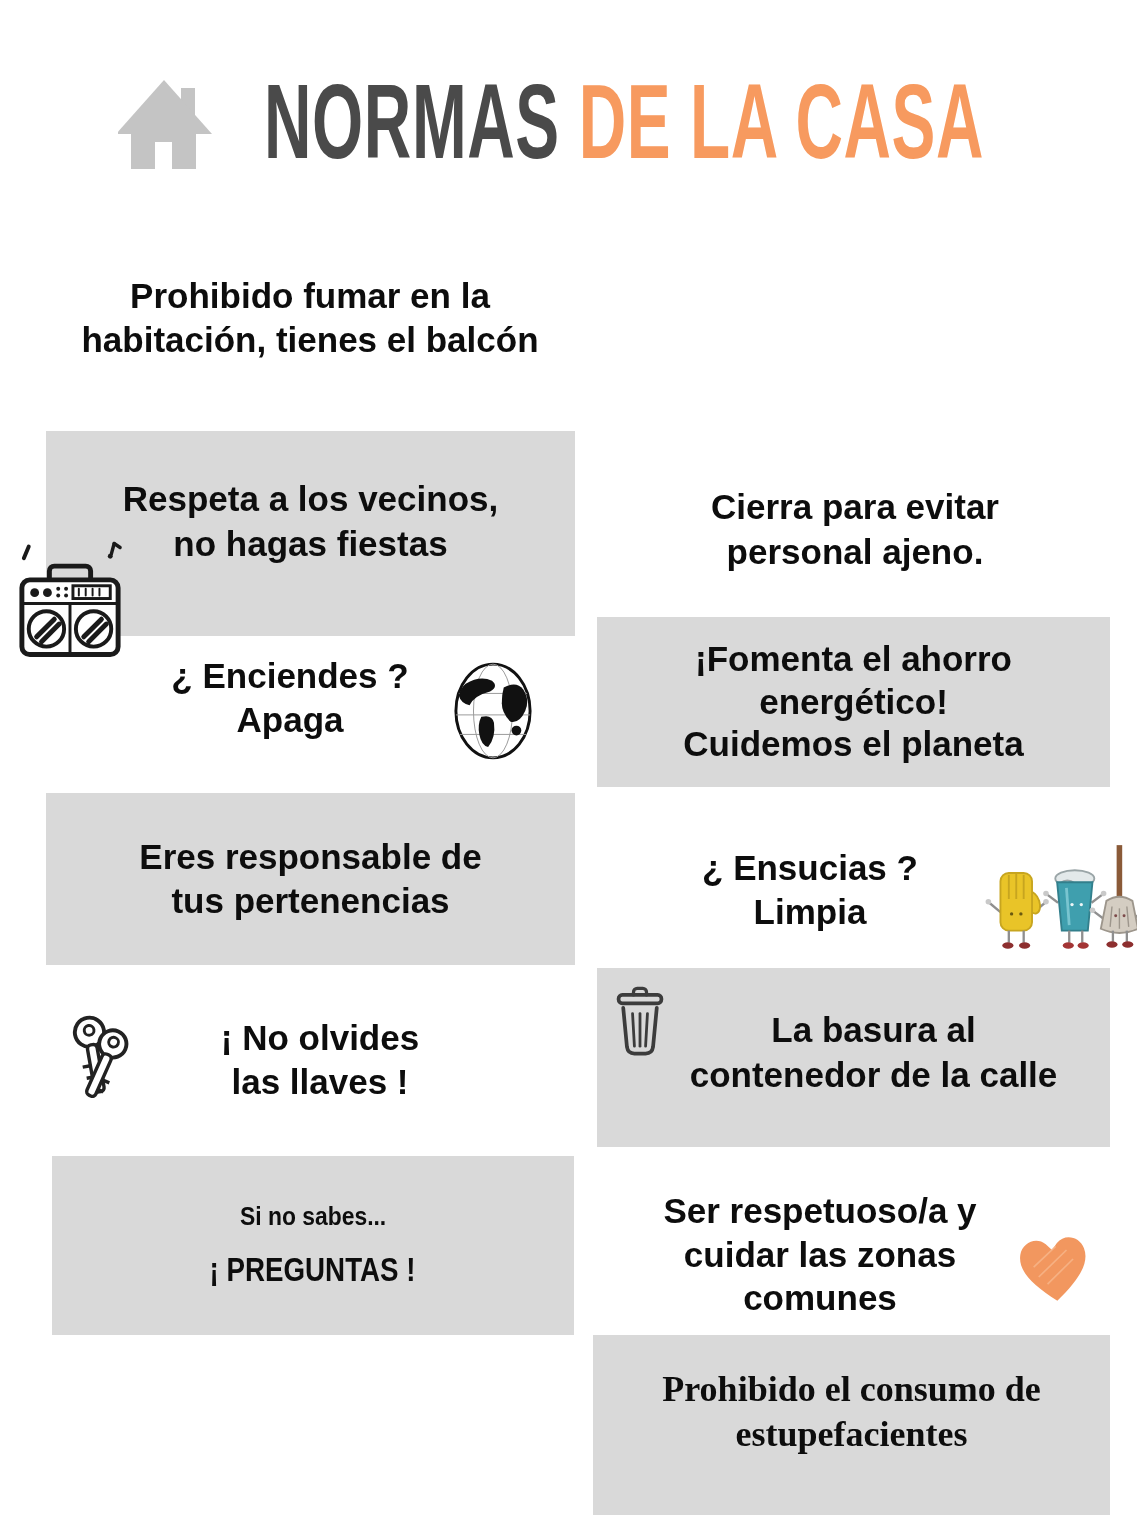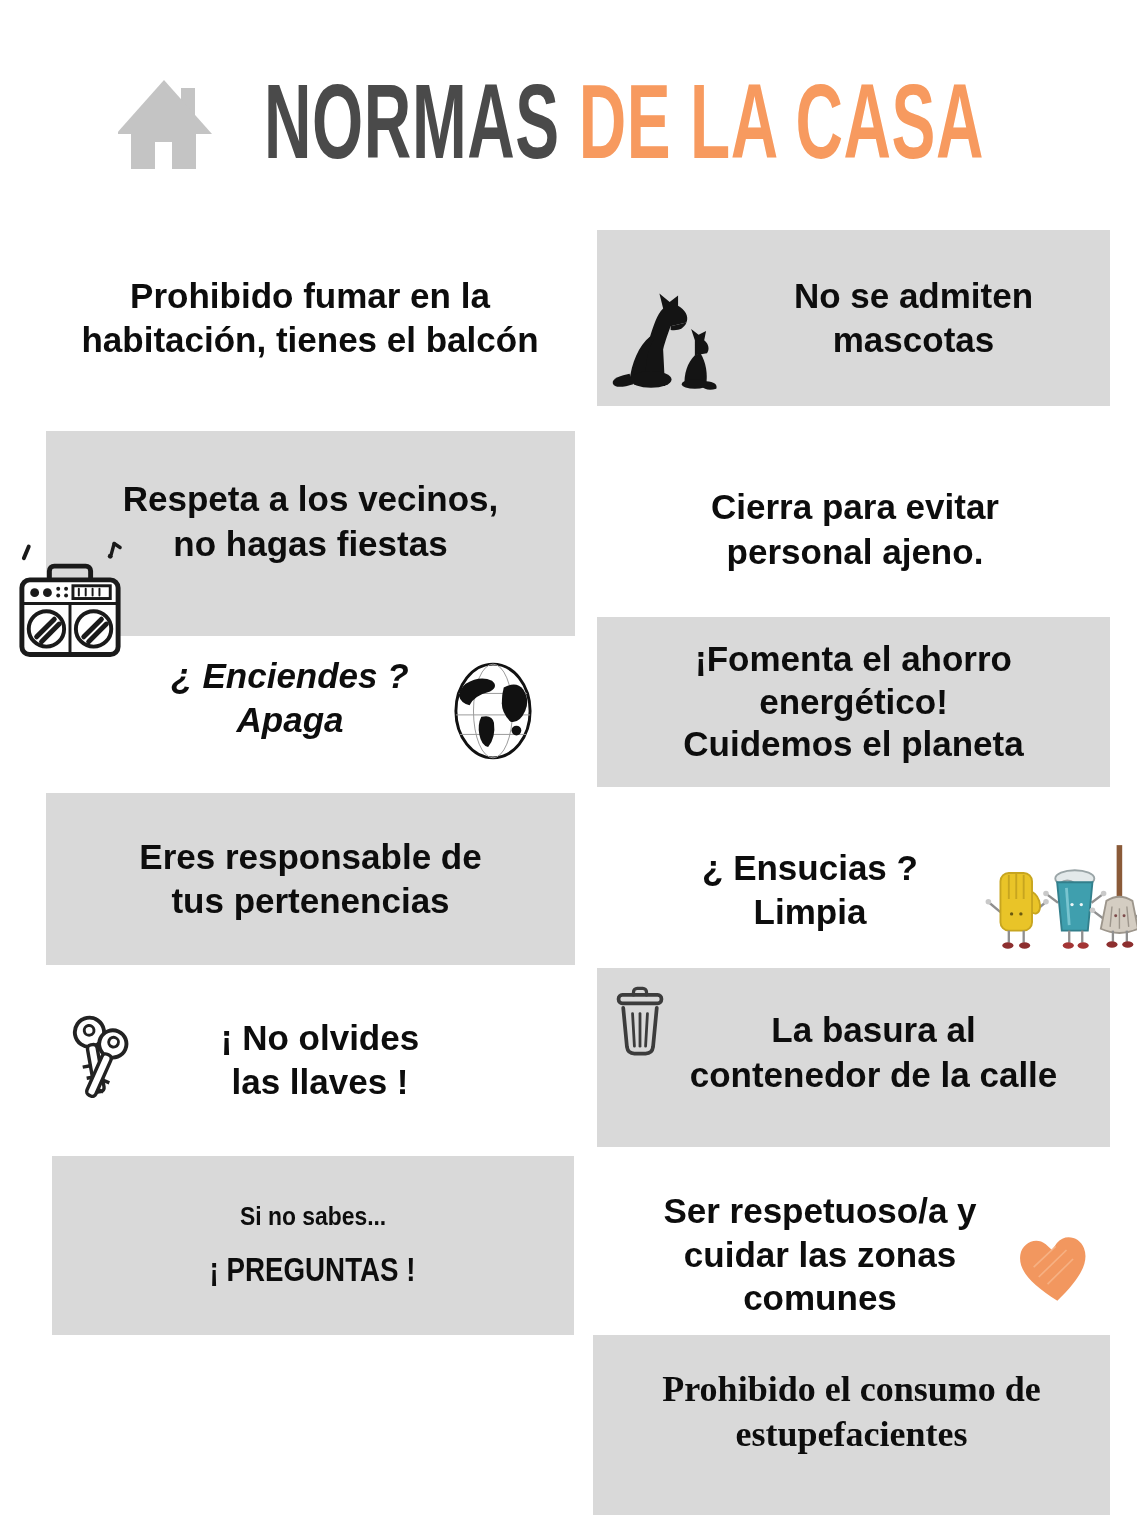--- a/index.html
+++ b/index.html
@@ -57,39 +57,20 @@
 
   <div class="abs title" style="left:264px;top:68px;">
     <span class="t1">NORMAS </span><span class="t2">DE LA CASA</span>
   </div>
 
   <div class="cell" style="left:40px;top:248px;width:540px;height:140px;">
     <div class="rule-text">Prohibido fumar en la
 habitación, tienes el balcón</div>
   </div>
 
-  <div class="cell gray" style="left:597px;top:230px;width:513px;height:176px;padding-left:0;">
-    <div class="rule-text" style="margin-left:120px;">No se admiten
-mascotas</div>
-    <div class="abs" style="left:12px;bottom:4px;width:112px;height:116px;">
-      <svg viewBox="0 0 120 120" width="112" height="116">
-        <g fill="#141414">
-          <path d="M26,103 C16,106 6,108 4,102 C3,97 13,94 22,92 Z"></path>
-          <path d="M58,22 L54,6 L65,15 L74,8 L74,19 C81,23 86,30 83,37 L66,41 C62,52 60,58 58,66 L60,105 L36,105 C33,88 36,70 44,52 C48,40 51,29 58,22 Z"></path>
-          <path d="M44,52 C32,62 24,80 22,100 L40,105 C38,88 40,68 48,55 Z"></path>
-          <ellipse cx="45" cy="98" rx="22" ry="9"></ellipse>
-          <path d="M66,41 L83,37 C80,44 74,46 66,45 Z"></path>
-          <path d="M92,56 L88,44 L96,50 L104,46 L102,56 C107,60 108,66 105,70 L92,72 Z"></path>
-          <path d="M92,72 C84,80 80,92 81,105 L104,105 C106,92 104,80 98,70 Z"></path>
-          <path d="M104,100 q13,1 11,8 q-11,3 -16,-3 Z"></path>
-          <ellipse cx="92" cy="103" rx="14" ry="5"></ellipse>
-        </g>
-      </svg>
-    </div>
-  </div>
 
   <div class="cell gray" style="left:46px;top:431px;width:529px;height:205px;">
     <div class="rule-text" style="margin-top:-24px;">Respeta a los vecinos,
 no hagas fiestas</div>
   </div>
 
   <div class="abs" style="left:16px;top:538px;width:108px;height:124px;">
     <svg viewBox="0 0 110 125" width="108" height="124">
       <g stroke="#1a1a1a" fill="none" stroke-linecap="round">
         <line x1="8" y1="20" x2="13" y2="8" stroke-width="4"></line>
@@ -119,21 +100,21 @@
         <line x1="74" y1="105" x2="92" y2="87" stroke-width="5"></line>
       </g>
     </svg>
   </div>
 
   <div class="cell" style="left:600px;top:452px;width:510px;height:155px;">
     <div class="rule-text">Cierra para evitar
 personal ajeno.</div>
   </div>
 
-  <div class="cell" style="left:110px;top:638px;width:360px;height:120px;font-style:italic;">
+  <div class="cell" style="left:110px;top:638px;width:360px;height:120px;">
     <div class="rule-text">¿ Enciendes ?
 Apaga</div>
   </div>
 
   <div class="abs" style="left:452px;top:660px;width:82px;height:102px;">
     <svg viewBox="0 0 84 104" width="82" height="102">
       <ellipse cx="42" cy="52" rx="38" ry="48" fill="#ffffff" stroke="#111111" stroke-width="3"></ellipse>
       <ellipse cx="42" cy="52" rx="20" ry="48" fill="none" stroke="#999999" stroke-width="1"></ellipse>
       <line x1="7" y1="34" x2="77" y2="34" stroke="#999999" stroke-width="1"></line>
       <line x1="4" y1="56" x2="80" y2="56" stroke="#999999" stroke-width="1"></line>

